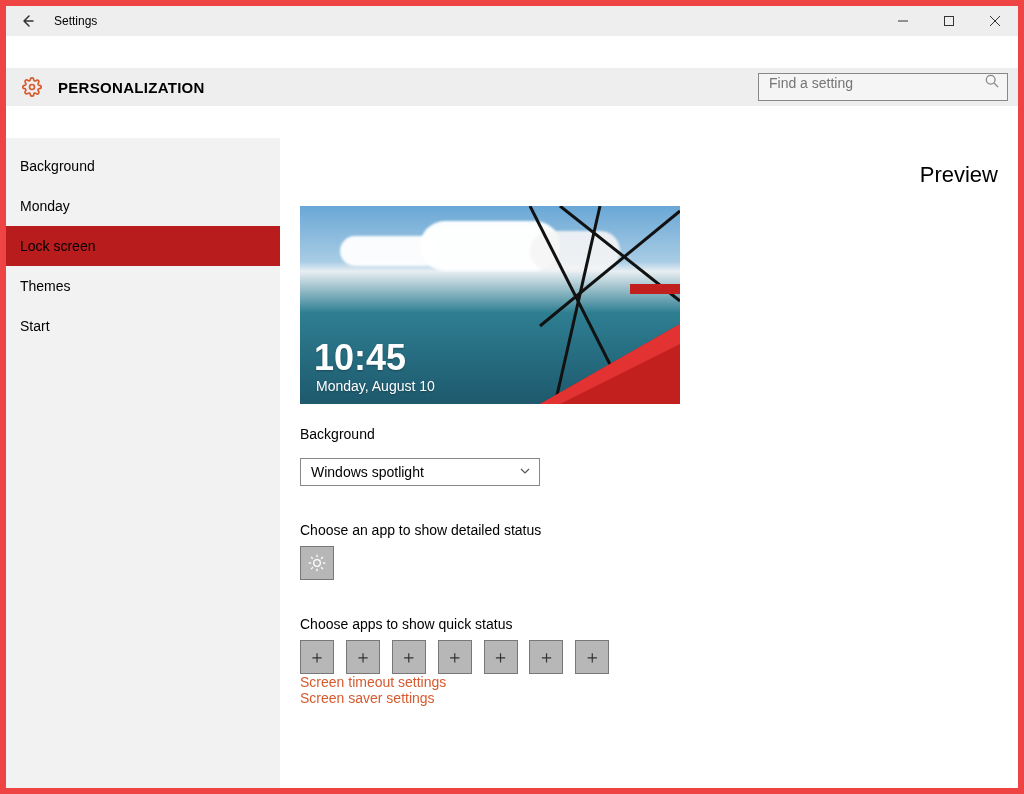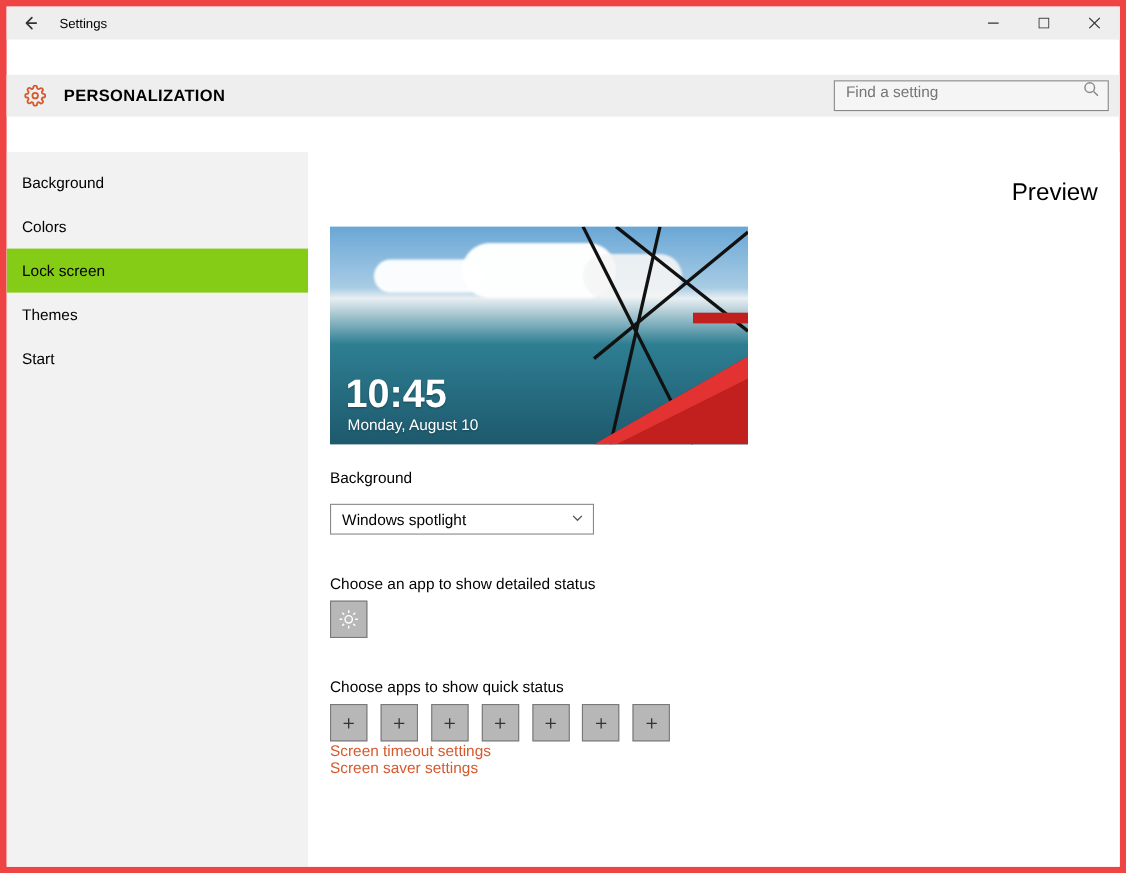--- a/index.html
+++ b/index.html
@@ -105,21 +105,21 @@
     padding-top: 8px;
   }
   .sidebar .nav-item {
     height: 40px;
     display: flex;
     align-items: center;
     padding-left: 14px;
     font-size: 14px;
   }
   .sidebar .nav-item.selected {
-    background: #84cc16;
+    background: #b91c1c;
   }
 
   .content {
     flex: 1;
     background: #fff;
     padding: 24px 20px;
     overflow: auto;
   }
   .content h2 {
     font-weight: 400;
@@ -267,21 +267,21 @@
       </span>
     </div>
   </div>
 
   <div class="body">
     <div class="sidebar">
       <div class="nav-item">
           <span>Background</span>
         </div>
       <div class="nav-item">
-          <span>Colors</span>
+          <span>Monday</span>
         </div>
       <div class="nav-item selected">
           <span>Lock screen</span>
         </div>
       <div class="nav-item">
           <span>Themes</span>
         </div>
       <div class="nav-item">
           <span>Start</span>
         </div>

